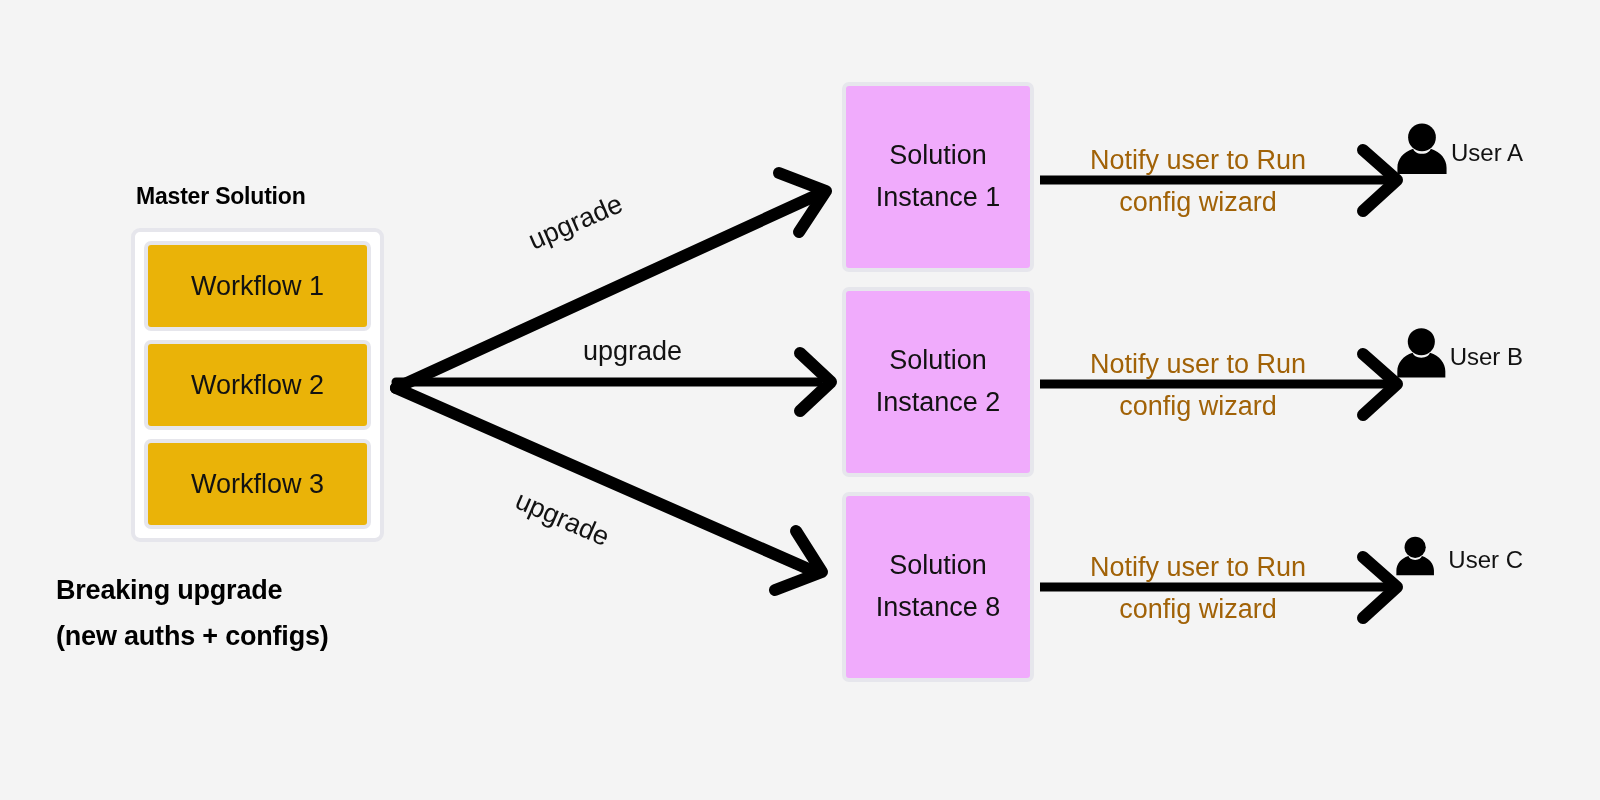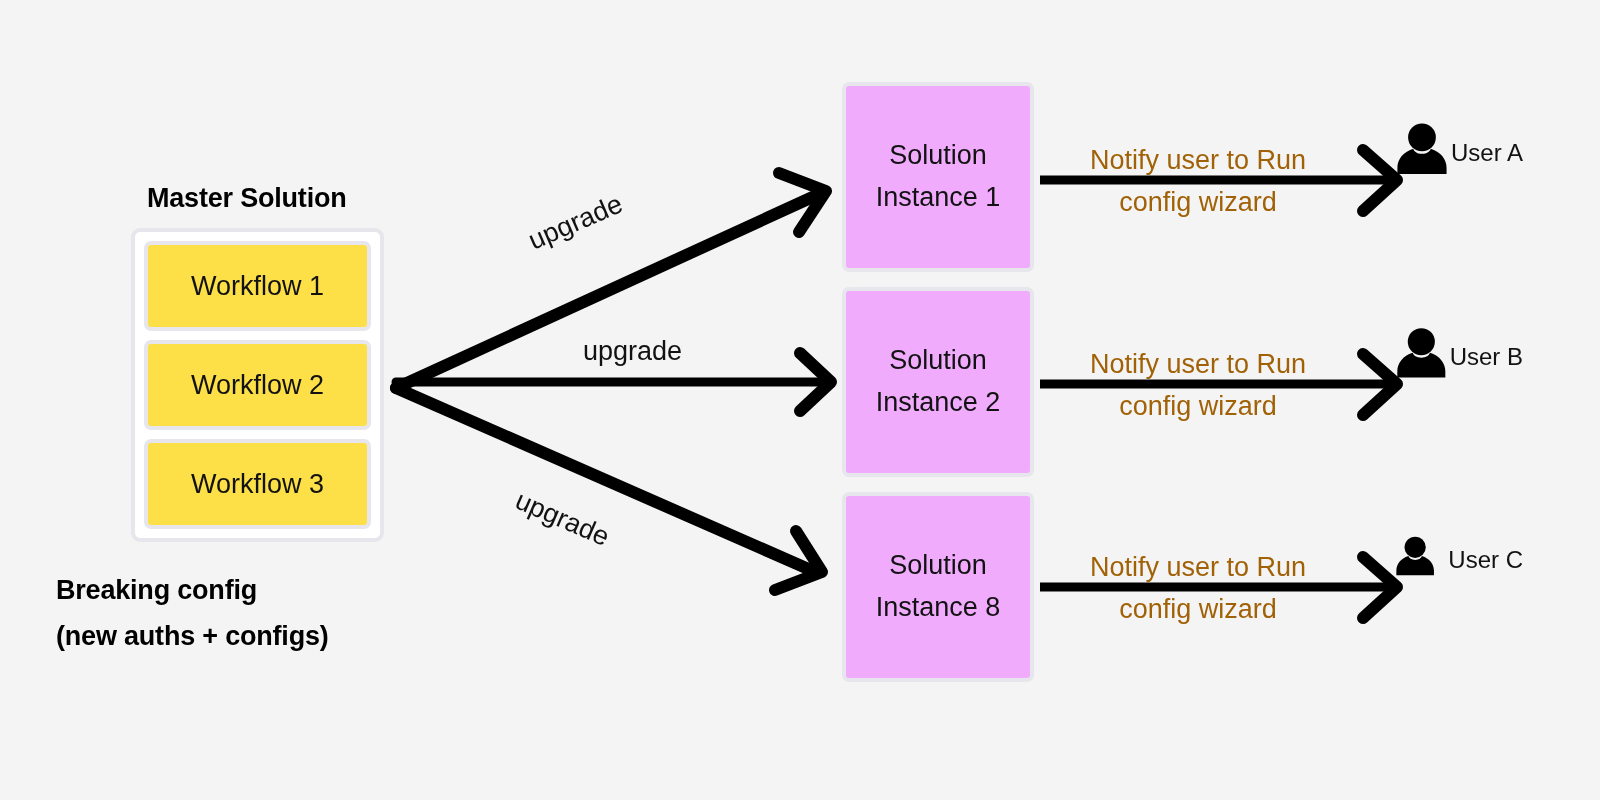--- a/index.html
+++ b/index.html
@@ -15,25 +15,24 @@
     overflow: hidden;
     font-family: "Liberation Sans", sans-serif;
     color: #000000;
   }
 
   
   #master-title {
     position: absolute;
     left: 136px;
     top: 183px;
-    font-size: 27px;
+    font-size: 23px;
     font-weight: bold;
     letter-spacing: -0.2px;
     white-space: nowrap;
-    margin-left: 11px;
   }
   #master-box {
     position: absolute;
     left: 131px;
     top: 228px;
     width: 253px;
     height: 314px;
     box-sizing: border-box;
     background: #ffffff;
     border: 4px solid #e6e6ec;
@@ -47,21 +46,21 @@
     height: 100%;
     box-sizing: border-box;
     padding: 9px 9px;
     display: flex;
     flex-direction: column;
     justify-content: space-between;
   }
   .workflow-box {
     box-sizing: border-box;
     height: 90px;
-    background: #fde047;
+    background: #eab308;
     border: 4px solid #e6e6ec;
     border-radius: 7px;
     display: flex;
     align-items: center;
     justify-content: center;
     font-size: 27px;
     color: #121212;
     white-space: nowrap;
   }
 
@@ -180,21 +179,21 @@
       <div class="workflow-box">
         <span>Workflow 2</span>
       </div>
       <div class="workflow-box">
         <span>Workflow 3</span>
       </div>
     </div>
   </div>
 
   <div id="breaking-changes">
-    <div>Breaking config</div>
+    <div>Breaking upgrade</div>
     <div>(new auths + configs)</div>
   </div>
 
   <div class="instance-box" id="instance-1">
     <span>Solution</span>
     <span>Instance 1</span>
   </div>
   <div class="instance-box" id="instance-2">
     <span>Solution</span>
     <span>Instance 2</span>

